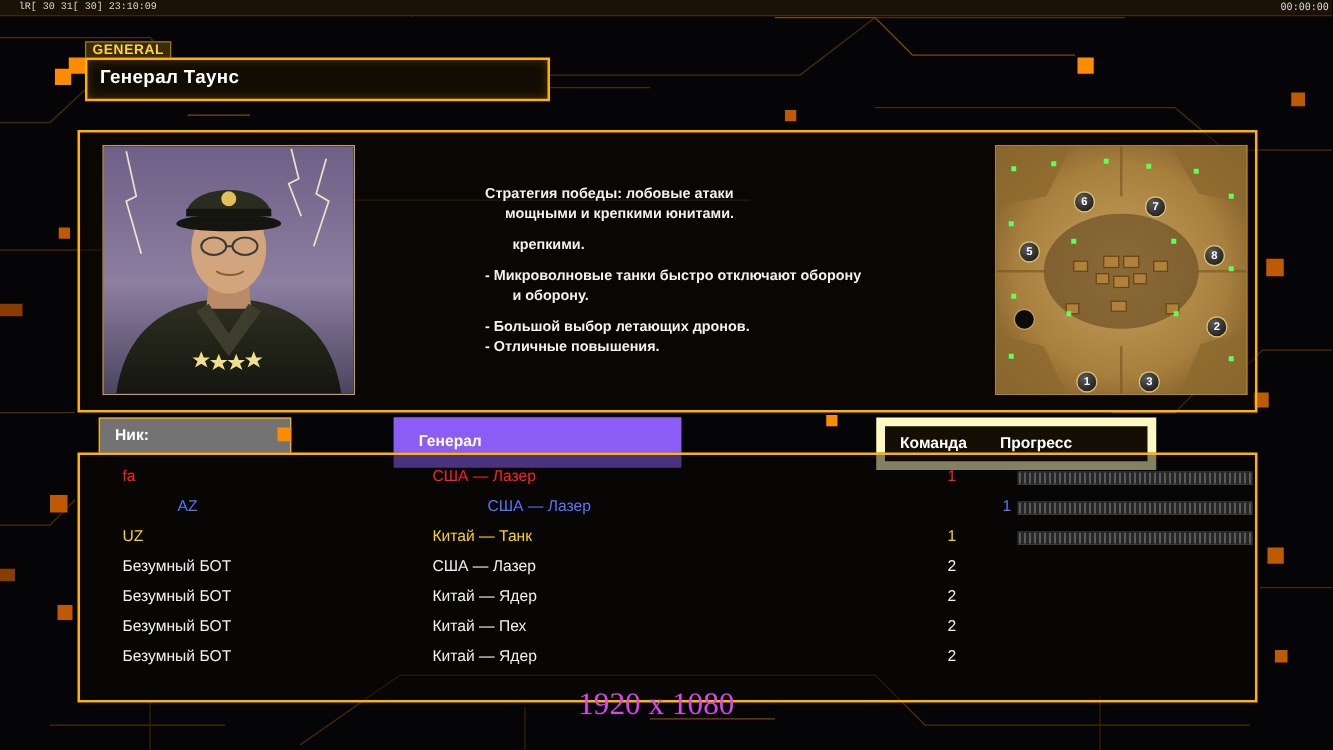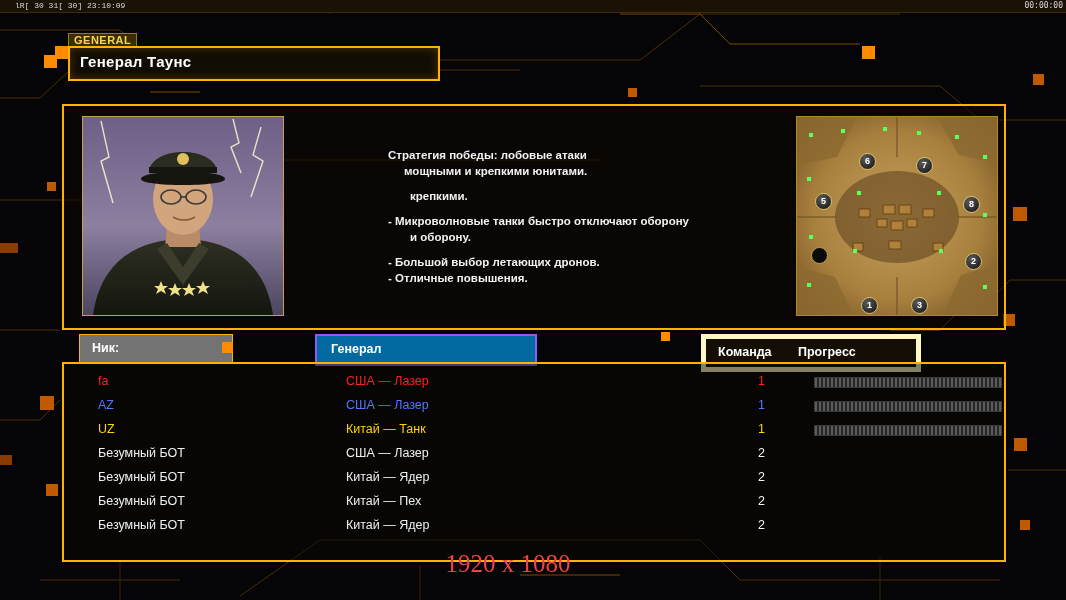--- a/index.html
+++ b/index.html
@@ -180,30 +180,30 @@
     border: 1px solid #ffb300;
     background: #737373;
     margin-left: 13px;
   }
   .head-gen {
     position: absolute;
     left: 315px;
     top: 334px;
     width: 218px;
     height: 28px;
-    border: 2px solid #8b5cf6;
-    background: #0369a1;
+    border: 6px solid #8b5cf6;
+    background: #8b5cf6;
   }
   .head-team {
     position: absolute;
     left: 701px;
     top: 334px;
     width: 210px;
     height: 28px;
-    border: 5px solid #fef9c3;
+    border: 7px solid #fef9c3;
     background: #140e04;
   }
   .head-txt {
     position: absolute;
     top: 6px;
     font-size: 12.5px;
     font-weight: bold;
     color: #ffffff;
   }
   .hdr-bullet {
@@ -261,34 +261,35 @@
     position: absolute;
     left: 734px;
     top: 7px;
     width: 186px;
     height: 9px;
     background: repeating-linear-gradient(to right,
       #5a5a5a 0px, #5a5a5a 2px, #262626 2px, #262626 4px);
     border: 1px solid #3a3a3a;
   }
   .c-red    { color: #ff2020; }
-  .c-blue   { color: #5577ff; }
+  .c-blue   { color: #5577ff; margin-left: 44px; }
   .c-yellow { color: #ffd400; }
   .c-white  { color: #f0f0f0; }
 
   
   .resolution {
     position: absolute;
     left: 0;
     top: 550px;
     width: 1016px;
     text-align: center;
     font-size: 25px;
-    color: #ef4444;
+    color: #d946ef;
     font-family: "Liberation Serif", serif;
+    padding-left: 17px;
   }
 </style>
 </head>
 <body>
 
 <div class="screen">
 
   <svg class="bg-svg" viewBox="0 0 1066 600">
     <g stroke="#4a2f06" stroke-width="1" fill="none">
       <path d="M0,30 L120,30 L150,60 L640,60 L700,14 L900,14"></path>

